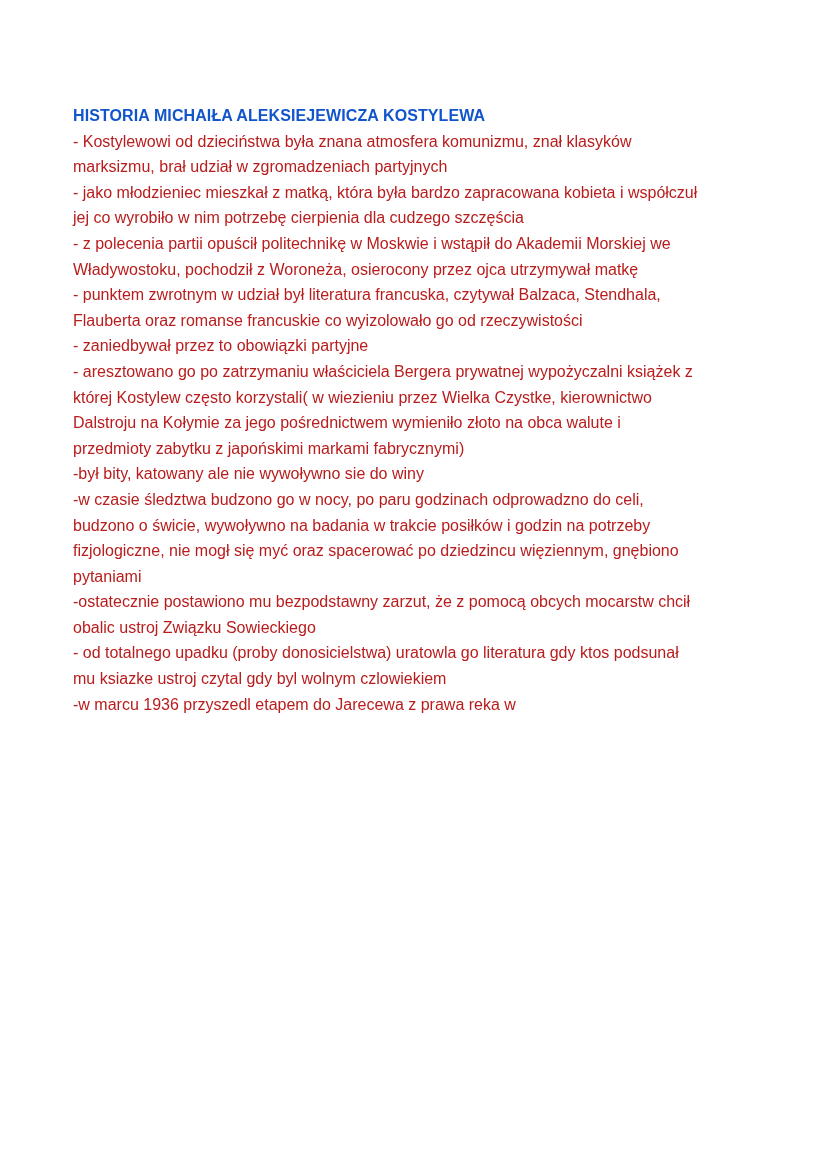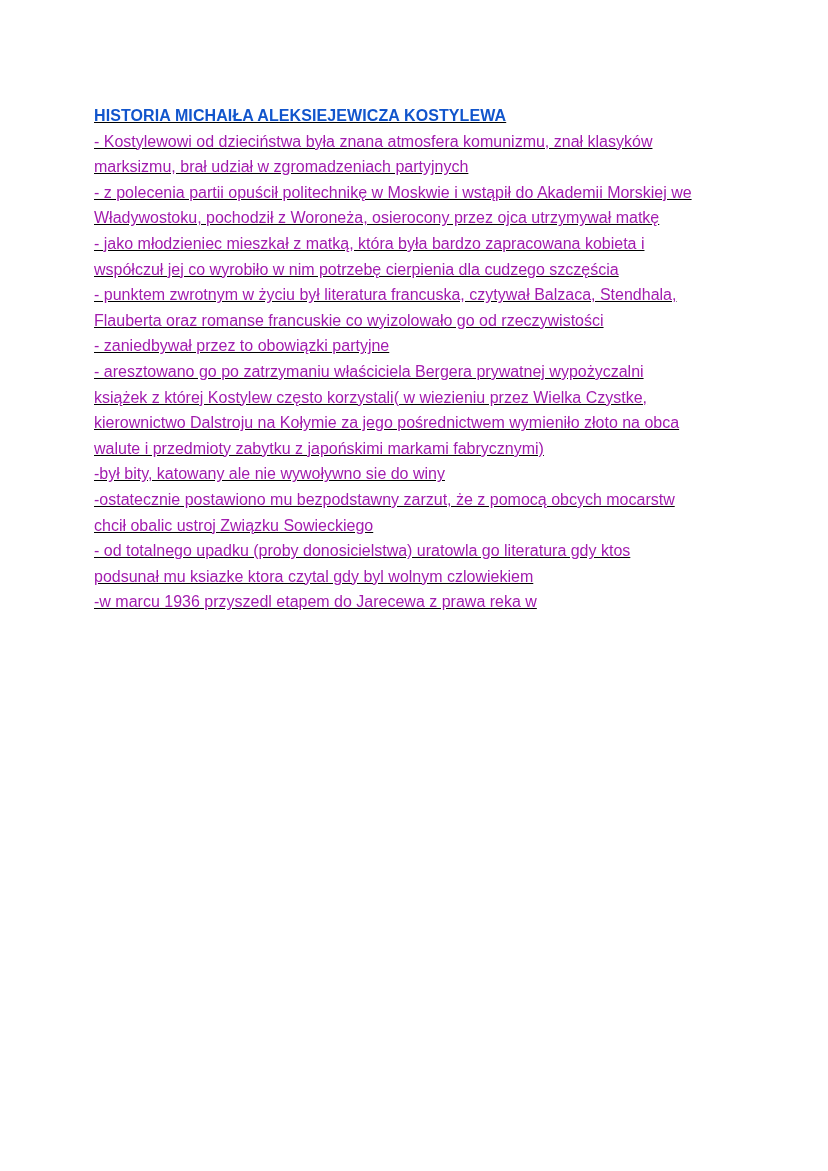--- a/index.html
+++ b/index.html
@@ -6,57 +6,57 @@
     margin: 0;
     padding: 0;
     background: #ffffff;
   }
   .page {
     position: relative;
     width: 828px;
     height: 1171px;
     background: #ffffff;
     box-sizing: border-box;
-    padding: 103px 129px 40px 94px;
+    padding: 103px 129px 40px 73px;
     font-family: "Liberation Sans", sans-serif;
     font-size: 16px;
     line-height: 25.6px;
     color: #000000;
     overflow: hidden;
-    text-decoration: underline;
   }
   .doc-title {
     margin: 0;
     font-size: 16px;
     line-height: 25.6px;
     font-weight: 700;
     color: #1155cc; 
     letter-spacing: 0.1px;
   }
   .doc-body {
     margin: 0;
   }
   .para {
     margin: 0;
     font-size: 16px;
     line-height: 25.6px;
-    color: #a21caf;
+    color: #b91c1c;
     word-wrap: break-word;
   }
 </style>
 </head>
 <body>
 
 <div class="page">
   <h1 class="doc-title" style="color: rgb(17, 85, 204);">HISTORIA MICHAIŁA ALEKSIEJEWICZA KOSTYLEWA</h1>
   <div class="doc-body">
       <p class="para">- Kostylewowi od dzieciństwa była znana atmosfera komunizmu, znał klasyków marksizmu, brał udział w zgromadzeniach partyjnych</p>
+      <p class="para">- jako młodzieniec mieszkał z matką, która była bardzo zapracowana kobieta i współczuł jej co wyrobiło w nim potrzebę cierpienia dla cudzego szczęścia</p>
       <p class="para">- z polecenia partii opuścił politechnikę w Moskwie i wstąpił do Akademii Morskiej we Władywostoku, pochodził z Woroneża, osierocony przez ojca utrzymywał matkę</p>
-      <p class="para">- jako młodzieniec mieszkał z matką, która była bardzo zapracowana kobieta i współczuł jej co wyrobiło w nim potrzebę cierpienia dla cudzego szczęścia</p>
-      <p class="para">- punktem zwrotnym w życiu był literatura francuska, czytywał Balzaca, Stendhala, Flauberta oraz romanse francuskie co wyizolowało go od rzeczywistości</p>
+      <p class="para">- punktem zwrotnym w udział był literatura francuska, czytywał Balzaca, Stendhala, Flauberta oraz romanse francuskie co wyizolowało go od rzeczywistości</p>
       <p class="para">- zaniedbywał przez to obowiązki partyjne</p>
       <p class="para">- aresztowano go po zatrzymaniu właściciela Bergera prywatnej wypożyczalni książek z której Kostylew często korzystali( w wiezieniu przez Wielka Czystke, kierownictwo Dalstroju na Kołymie za jego pośrednictwem wymieniło złoto na obca walute i przedmioty zabytku z japońskimi markami fabrycznymi)</p>
       <p class="para">-był bity, katowany ale nie wywoływno sie do winy</p>
+      <p class="para">-w czasie śledztwa budzono go w nocy, po paru godzinach odprowadzno do celi, budzono o świcie, wywoływno na badania w trakcie posiłków i godzin na potrzeby fizjologiczne, nie mogł się myć oraz spacerować po dziedzincu więziennym, gnębiono pytaniami</p>
       <p class="para">-ostatecznie postawiono mu bezpodstawny zarzut, że z pomocą obcych mocarstw chcił obalic ustroj Związku Sowieckiego</p>
-      <p class="para">- od totalnego upadku (proby donosicielstwa) uratowla go literatura gdy ktos podsunał mu ksiazke ktora czytal gdy byl wolnym czlowiekiem</p>
+      <p class="para">- od totalnego upadku (proby donosicielstwa) uratowla go literatura gdy ktos podsunał mu ksiazke ustroj czytal gdy byl wolnym czlowiekiem</p>
       <p class="para">-w marcu 1936 przyszedl etapem do Jarecewa z prawa reka w</p>
     </div>
 </div>
 
 </body></html>

